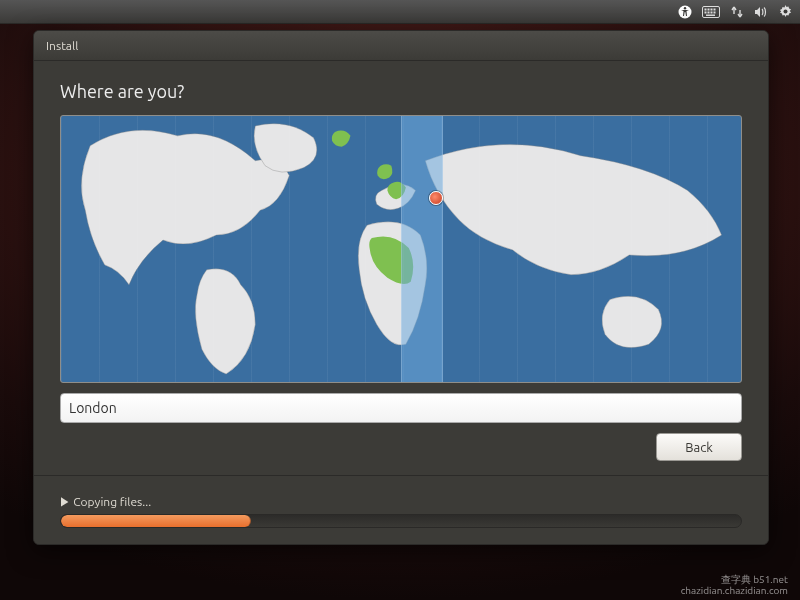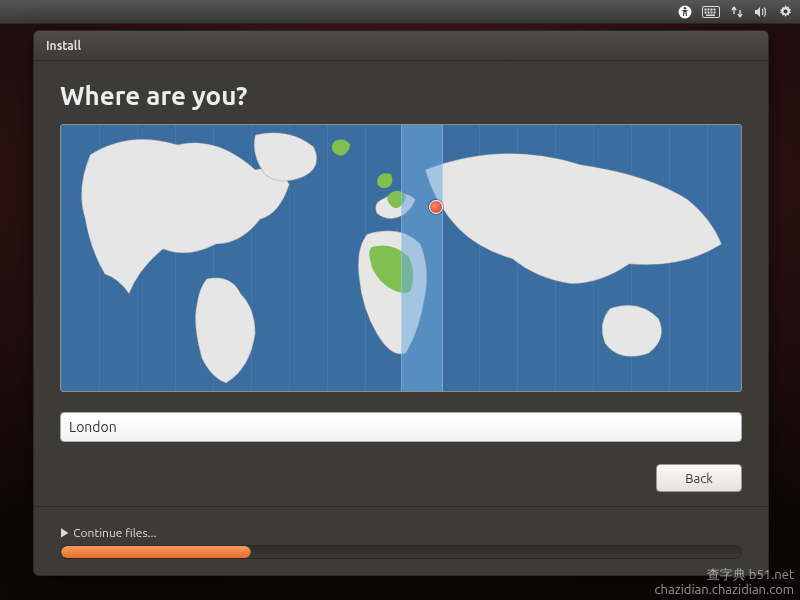--- a/index.html
+++ b/index.html
@@ -1,39 +1,39 @@
 <!DOCTYPE html>
 <html><head>
 <meta charset="utf-8">
 <style>
 *{box-sizing:border-box;margin:0;padding:0;font-family:"Ubuntu",Cantarell,"Segoe UI",sans-serif}
 body{width:800px;height:600px;overflow:hidden;position:relative;background:radial-gradient(ellipse 80% 70% at 50% 30%,#6b2d28 0%,#3a1614 40%,#1a0b0b 80%,#0f0707 100%);}
 .topbar{position:absolute;top:0;left:0;right:0;height:24px;background:linear-gradient(#555,#3b3a38);display:flex;justify-content:flex-end;align-items:center;padding:0 8px;gap:10px;border-bottom:1px solid #2a2927}
 .tray-icon{color:#ddd;font-size:13px;display:inline-flex;align-items:center;justify-content:center}
 .window{position:absolute;left:33px;top:30px;width:736px;background:#3c3b37;border:1px solid #2b2a28;border-radius:6px;box-shadow:0 6px 24px rgba(0,0,0,.6);overflow:hidden}
-.titlebar{background:linear-gradient(#4c4b47,#3c3b37);height:30px;display:flex;align-items:center;padding:0 12px;color:#dfdbd2;font-size:12px;font-weight:700;border-bottom:1px solid #2b2a28}
+.titlebar{background:linear-gradient(#4c4b47,#3c3b37);height:30px;display:flex;align-items:center;padding:0 12px;color:#dfdbd2;font-size:12px;font-weight:400;border-bottom:1px solid #2b2a28}
 .content{padding:20px 26px 12px;color:#eee}
-.heading{font-size:26px;font-weight:700;color:#eee;margin-bottom:14px}
+.heading{font-size:18px;font-weight:400;color:#eee;margin-bottom:14px}
 .map-wrap{width:100%;height:268px;background:#3a6ea0;position:relative;overflow:hidden;border:1px solid #8f8e8a;border-radius:3px}
 .ocean-grid{position:absolute;inset:0;background:repeating-linear-gradient(to right,rgba(255,255,255,.06) 0 1px,transparent 1px 38px)}
 .tz-band{position:absolute;top:0;bottom:0;left:340px;width:42px;background:rgba(110,170,220,.55);border-left:1px solid rgba(255,255,255,.2);border-right:1px solid rgba(255,255,255,.2)}
 .land{fill:#e6e6e7;stroke:#888;stroke-width:.4}
 .highlight{fill:#7fc050}
 .pin{position:absolute;left:368px;top:75px;width:14px;height:14px;border-radius:50%;background:radial-gradient(circle at 40% 40%,#ff8b6a,#c43a1f);border:1.5px solid #fff;box-shadow:0 0 0 1px rgba(0,0,0,.3)}
-.loc-row{margin-top:20px}
+.loc-row{margin-top:10px}
 .loc-input{width:100%;height:30px;padding:4px 8px;font-size:14px;color:#333;border:1px solid #aaa;border-radius:4px;background:linear-gradient(#fff,#f3f3f3)}
-.btn-row{display:flex;justify-content:flex-end;gap:10px;margin-top:22px}
+.btn-row{display:flex;justify-content:flex-end;gap:10px;margin-top:10px}
 button.nav{min-width:86px;height:28px;padding:0 14px;border-radius:4px;border:1px solid #9a9893;background:linear-gradient(#fcfbf9,#e4e1db);font-size:13px;color:#3b3a36;cursor:pointer}
 .divider{height:1px;background:#2b2a28;margin:14px -26px 0}
 .progress-area{padding:6px 26px 16px;background:#3c3b37;color:#dfdbd2}
 .prog-label{font-size:12px;display:flex;align-items:center;gap:4px;margin-bottom:6px}
 .disclosure{display:inline-block;transform:scale(.8,1)}
 .progress-track{height:14px;background:linear-gradient(#2c2b29,#3a3935);border:1px solid #2a2927;border-radius:8px;overflow:hidden;position:relative}
 .progress-fill{height:100%;width:28%;background:linear-gradient(#f39a5e,#e86f2d);border-radius:8px;border-right:1px solid rgba(0,0,0,.3)}
-.watermark{position:absolute;right:6px;bottom:4px;font-size:13px;color:rgba(255,255,255,.55);text-align:right;line-height:1.1}
+.watermark{position:absolute;right:12px;bottom:4px;font-size:10px;color:rgba(255,255,255,.55);text-align:right;line-height:1.1}
 </style>
 </head>
 <body>
 
 <div class="topbar">
   <span class="tray-icon">
     <svg width="14" height="14" viewBox="0 0 14 14">
         <circle cx="7" cy="7" r="6.5" fill="#fff"></circle>
         <circle cx="7" cy="3.2" r="1.2" fill="#3b3a38"></circle>
         <path d="M3 5h8L8.5 6 9 11H8L7.3 7 6.7 7 6 11H5L5.5 6z" fill="#3b3a38"></path>
@@ -110,21 +110,21 @@
     <div class="btn-row">
       <button class="nav">Back</button>
     </div>
 
     <div class="divider"></div>
   </div>
 
   <div class="progress-area">
     <div class="prog-label">
       <span class="disclosure">▶</span>
-      <span>Continue files...</span>
+      <span>Copying files...</span>
     </div>
     <div class="progress-track">
       <div class="progress-fill" style="width: 28%;"></div>
     </div>
   </div>
 </div>
 
 <div class="watermark">
   <div>查字典 b51.net</div>
   <div>chazidian.chazidian.com</div>

